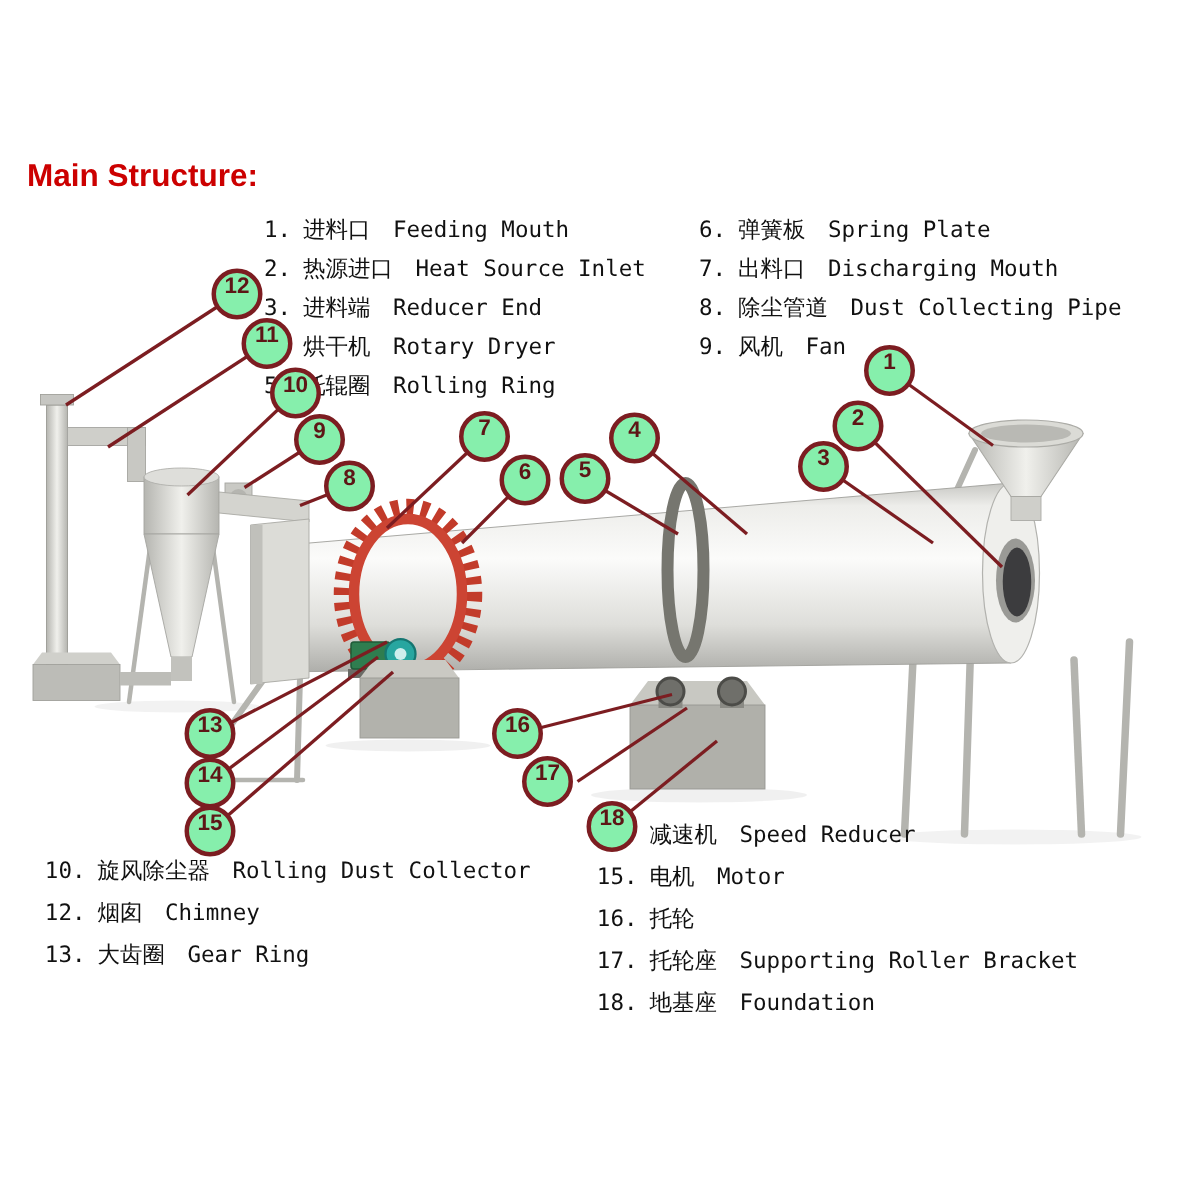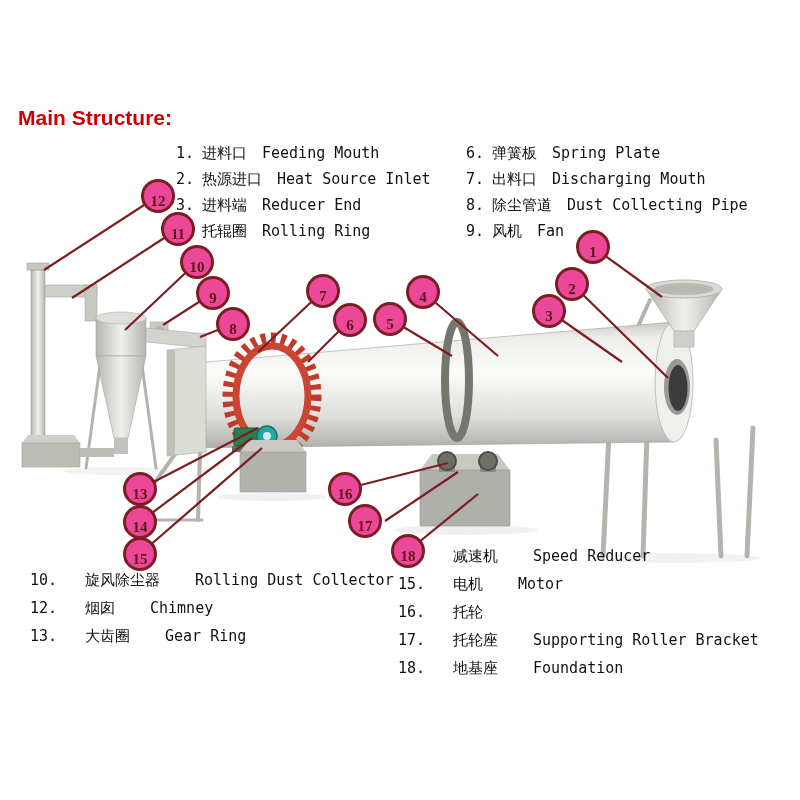--- a/index.html
+++ b/index.html
@@ -3,29 +3,29 @@
 <meta charset="utf-8">
 <style>
   html,body{margin:0;padding:0;background:#fff;}
   .page{position:relative;width:800px;height:800px;background:#ffffff;overflow:hidden;
         font-family:"DejaVu Sans Mono", monospace;color:#111;}
   .title{position:absolute;left:18px;top:106px;font-family:"Liberation Sans", sans-serif;
          font-weight:bold;font-size:21px;color:#cc0000;}
   svg.scene{position:absolute;left:0;top:0;}
   .legend{position:absolute;font-size:15px;}
   .legend-row{display:flex;align-items:center;height:26px;white-space:nowrap;}
-  .legend.bl .legend-row,.legend.br .legend-row{height:28px;gap:20px;}
+  .legend.bl .legend-row,.legend.br .legend-row{height:28px;}
   .lnum{display:inline-block;text-align:right;}
   .legend.tl .lnum,.legend.tr .lnum{min-width:24px;}
   .legend.bl .lnum,.legend.br .lnum{min-width:32px;}
   .lzh{margin-left:8px;}
   .len{margin-left:15px;}
   .callout{position:absolute;width:28px;height:28px;border-radius:50%;
-           border:3px solid #7c1d21;background:#ec4899;display:flex;align-items:flex-end;
-           justify-content:center;font-family:Liberation Serif, serif;font-weight:bold;
+           border:3px solid #7c1d21;background:#86efac;display:flex;align-items:flex-start;
+           justify-content:center;font-family:Liberation Sans, sans-serif;font-weight:bold;
            font-size:15px;color:#5d1616;z-index:3;box-sizing:content-box;}
 </style>
 </head>
 <body>
 
 <div class="page">
 
   <div class="title">Main Structure:</div>
 
   <svg class="scene" width="800" height="800" viewBox="0 0 800 800">
@@ -225,20 +225,25 @@
       <span class="lnum">2.</span>
       <span class="lzh">热源进口</span>
       <span class="len">Heat Source Inlet</span>
     </div>
     <div class="legend-row">
       <span class="lnum">3.</span>
       <span class="lzh">进料端</span>
       <span class="len">Reducer End</span>
     </div>
     <div class="legend-row">
+      <span class="lnum">4.</span>
+      <span class="lzh">烘干机</span>
+      <span class="len">Rotary Dryer</span>
+    </div>
+    <div class="legend-row">
       <span class="lnum">5.</span>
       <span class="lzh">托辊圈</span>
       <span class="len">Rolling Ring</span>
     </div>
   </div>
 
   <div class="legend tr" style="left:460px;top:140px">
     <div class="legend-row">
       <span class="lnum">6.</span>
       <span class="lzh">弹簧板</span>

